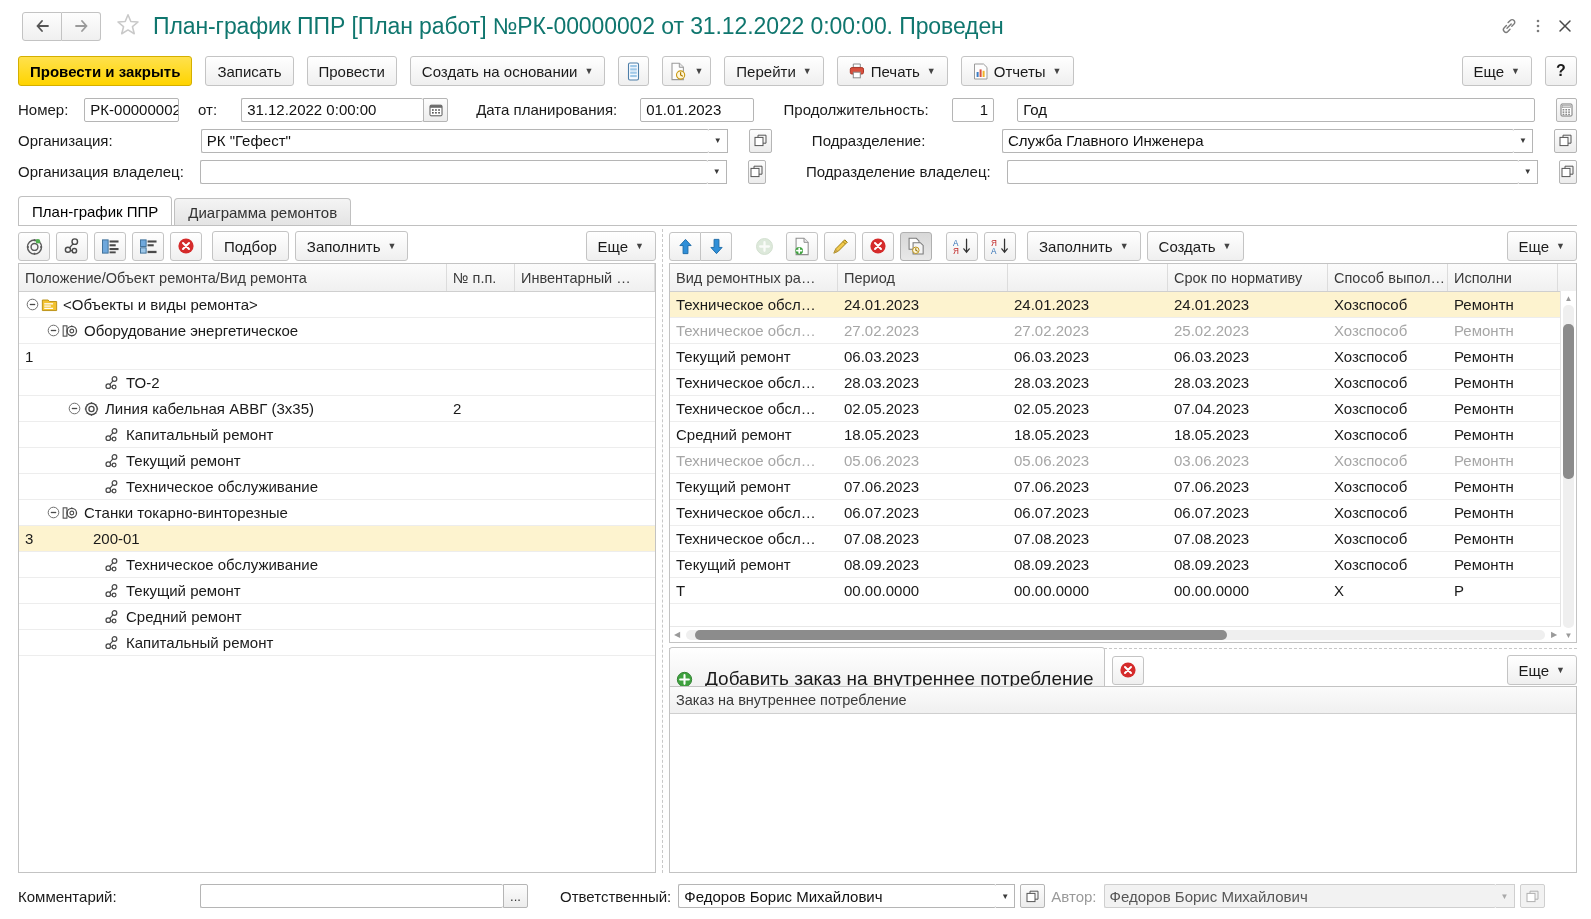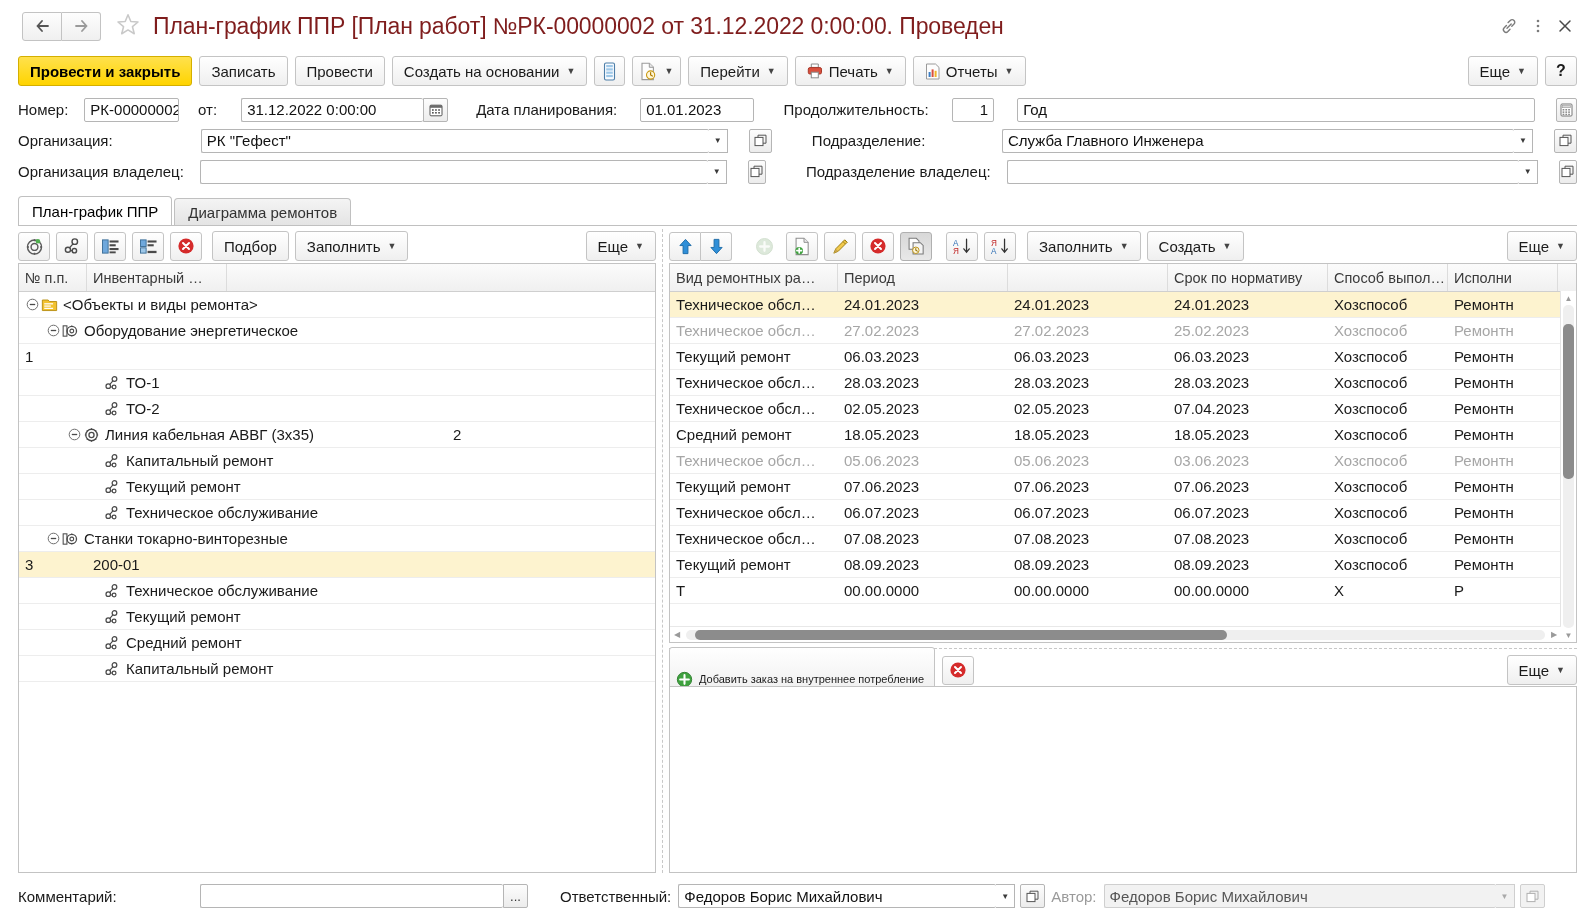--- a/index.html
+++ b/index.html
@@ -16,27 +16,27 @@
   
   .titlebar{height:52px;display:flex;align-items:center;padding:0 14px 0 22px;flex:0 0 auto;}
   .navbtns{display:flex;margin-right:14px;}
   .navbtn{
     width:38px;height:27px;border:1px solid #c3c3c3;background:linear-gradient(#fdfdfd,#f0f0f0);
     display:flex;align-items:center;justify-content:center;font-size:17px;color:#6e6e6e;cursor:pointer;
   }
   .navbtn:first-child{border-radius:3px 0 0 3px;}
   .navbtn:last-child{border-radius:0 3px 3px 0;border-left:none;}
   .star{margin-right:12px;color:#bdbdbd;font-size:26px;line-height:1;cursor:pointer;}
-  .title{font-size:23px;color:#7f1d1d;white-space:nowrap;letter-spacing:-0.1px;text-align:right;}
+  .title{font-size:23px;color:#0f766e;white-space:nowrap;letter-spacing:-0.1px;text-align:right;}
   .title-actions{margin-left:auto;display:flex;align-items:center;gap:16px;padding-right:4px;}
   .ti{color:#7b7b7b;cursor:pointer;display:flex;align-items:center;justify-content:center;}
   .ti svg{display:block;}
 
   
-  .cmdbar{height:38px;display:flex;align-items:center;padding:0 14px 0 18px;gap:7px;flex:0 0 auto;}
+  .cmdbar{height:38px;display:flex;align-items:center;padding:0 14px 0 18px;gap:13px;flex:0 0 auto;}
   .btn{
     height:28px;border:1px solid #c4c4c4;border-radius:3px;
     background:linear-gradient(#ffffff,#efefef);
     display:inline-flex;align-items:center;gap:5px;padding:0 11px;
     font-size:15px;color:#1a1a1a;cursor:pointer;white-space:nowrap;
   }
   .btn.primary{
     background:linear-gradient(#ffe14d,#ffd400);border-color:#d4af00;font-weight:bold;color:#000;
   }
   .btn .caret{font-size:9px;color:#444;margin-left:2px;}
@@ -145,21 +145,21 @@
   .hsb{height:15px;background:#fff;border-top:1px solid #e8e8e8;display:flex;align-items:center;flex:0 0 auto;position:relative;}
   .hsb .arrow{width:14px;display:flex;align-items:center;justify-content:center;font-size:8px;color:#9a9a9a;cursor:pointer;}
   .hsb .track{flex:1 1 auto;height:10px;background:#efefef;border-radius:5px;margin:0 2px;position:relative;}
   .hsb .thumb{position:absolute;top:0;bottom:0;background:#8c8c8c;border-radius:5px;cursor:pointer;}
 
   
   .subpanel{flex:0 0 auto;border-top:1px dashed #c8c8c8;margin-top:5px;padding-top:5px;display:flex;flex-direction:column;}
   .subbar{height:32px;display:flex;align-items:center;gap:7px;}
   .addbtn{
     height:27px;border:1px solid #c4c4c4;border-radius:3px;background:linear-gradient(#ffffff,#efefef);
-    display:inline-flex;align-items:center;gap:6px;padding:18px 10px 0 6px;font-size:11px;cursor:pointer;white-space:nowrap;
+    display:inline-flex;align-items:center;gap:12px;padding:18px 10px 0 6px;font-size:19px;cursor:pointer;white-space:nowrap;
   }
   .ordergrid{border:1px solid #c3c3c3;background:#fff;height:185px;display:flex;flex-direction:column;}
   .ordergrid .ghead{height:26px;}
 
   
   .footer{height:46px;display:flex;align-items:center;padding:0 14px 0 18px;flex:0 0 auto;}
 
   svg{pointer-events:none;}
 </style>
 </head>
@@ -431,20 +431,21 @@
           </div>
           <div class="spacer"></div>
           <div class="btn">
             <span>Еще</span>
             <span class="caret">▼</span>
           </div>
         </div>
 
         <div class="grid">
           <div class="ghead" id="tree-head">
+              <div class="gh" style="width: 428px;">Положение/Объект ремонта/Вид ремонта</div>
               <div class="gh" style="width: 68px;">№ п.п.</div>
               <div class="gh" style="width: 140px;">Инвентарный …</div>
             </div>
           <div class="gbody" id="tree-body">
               <div class="grow">
                 <div class="gc treecell" style="width: 428px; padding-left: 6px;">
                   <span class="exp">
                     <svg width="13" height="13" viewBox="0 0 13 13">
                       <circle cx="6.5" cy="6.5" r="5.3" fill="#fff" stroke="#6f6f6f" stroke-width="1"></circle>
                       <path d="M3.8 6.5 H9.2" stroke="#4a4a4a" stroke-width="1.3"></path>
@@ -479,36 +480,20 @@
                       <path d="M10.4 2.6 v1.3 M10.4 13.1 v1.3 M4.8 8.5 h1.3 M14.7 8.5 h1.3" stroke="#4a4a4a" stroke-width="1.1"></path>
                     </svg>
                   </span>
                   <span class="nodetext">Оборудование энергетическое</span>
                 </div>
                 <div class="gc" style="width: 68px;"></div>
                 <div class="gc" style="width: 140px;"></div>
               </div>
               <div class="grow">
                 <div class="gc" style="width: 68px;">1</div>
-                <div class="gc" style="width: 140px;"></div>
-              </div>
-              <div class="grow">
-                <div class="gc treecell" style="width: 428px; padding-left: 69px;">
-                  <span class="exp"></span>
-                  <span class="ic">
-                    <svg width="17" height="16" viewBox="0 0 18 17">
-                      <circle cx="11.1" cy="4.3" r="2.5" fill="none" stroke="#4a4a4a" stroke-width="1.3"></circle>
-                      <circle cx="4.5" cy="11.9" r="2.4" fill="none" stroke="#4a4a4a" stroke-width="1.3"></circle>
-                      <circle cx="10.7" cy="12.8" r="2" fill="none" stroke="#4a4a4a" stroke-width="1.3"></circle>
-                      <path d="M9.4 6.2 L6.2 10 M8.7 12.8 H6.9" stroke="#4a4a4a" stroke-width="1.2"></path>
-                    </svg>
-                  </span>
-                  <span class="nodetext">ТО-1</span>
-                </div>
-                <div class="gc" style="width: 68px;"></div>
                 <div class="gc" style="width: 140px;"></div>
               </div>
               <div class="grow">
                 <div class="gc treecell" style="width: 428px; padding-left: 69px;">
                   <span class="exp"></span>
                   <span class="ic">
                     <svg width="17" height="16" viewBox="0 0 18 17">
                       <circle cx="11.1" cy="4.3" r="2.5" fill="none" stroke="#4a4a4a" stroke-width="1.3"></circle>
                       <circle cx="4.5" cy="11.9" r="2.4" fill="none" stroke="#4a4a4a" stroke-width="1.3"></circle>
                       <circle cx="10.7" cy="12.8" r="2" fill="none" stroke="#4a4a4a" stroke-width="1.3"></circle>
@@ -900,20 +885,23 @@
                 <path d="M6 6 L12 12 M12 6 L6 12" stroke="#fff" stroke-width="2" stroke-linecap="round"></path>
               </svg>
             </div>
             <div class="spacer"></div>
             <div class="btn">
               <span>Еще</span>
               <span class="caret">▼</span>
             </div>
           </div>
           <div class="ordergrid">
+            <div class="ghead">
+              <div class="gh" style="width:100%;border-right:none">Заказ на внутреннее потребление</div>
+            </div>
             <div class="gbody"></div>
           </div>
         </div>
       </div>
     </div>
   </div>
 
   <div class="footer">
     <div class="lbl" style="width:182px">Комментарий:</div>
     <div class="combo">

